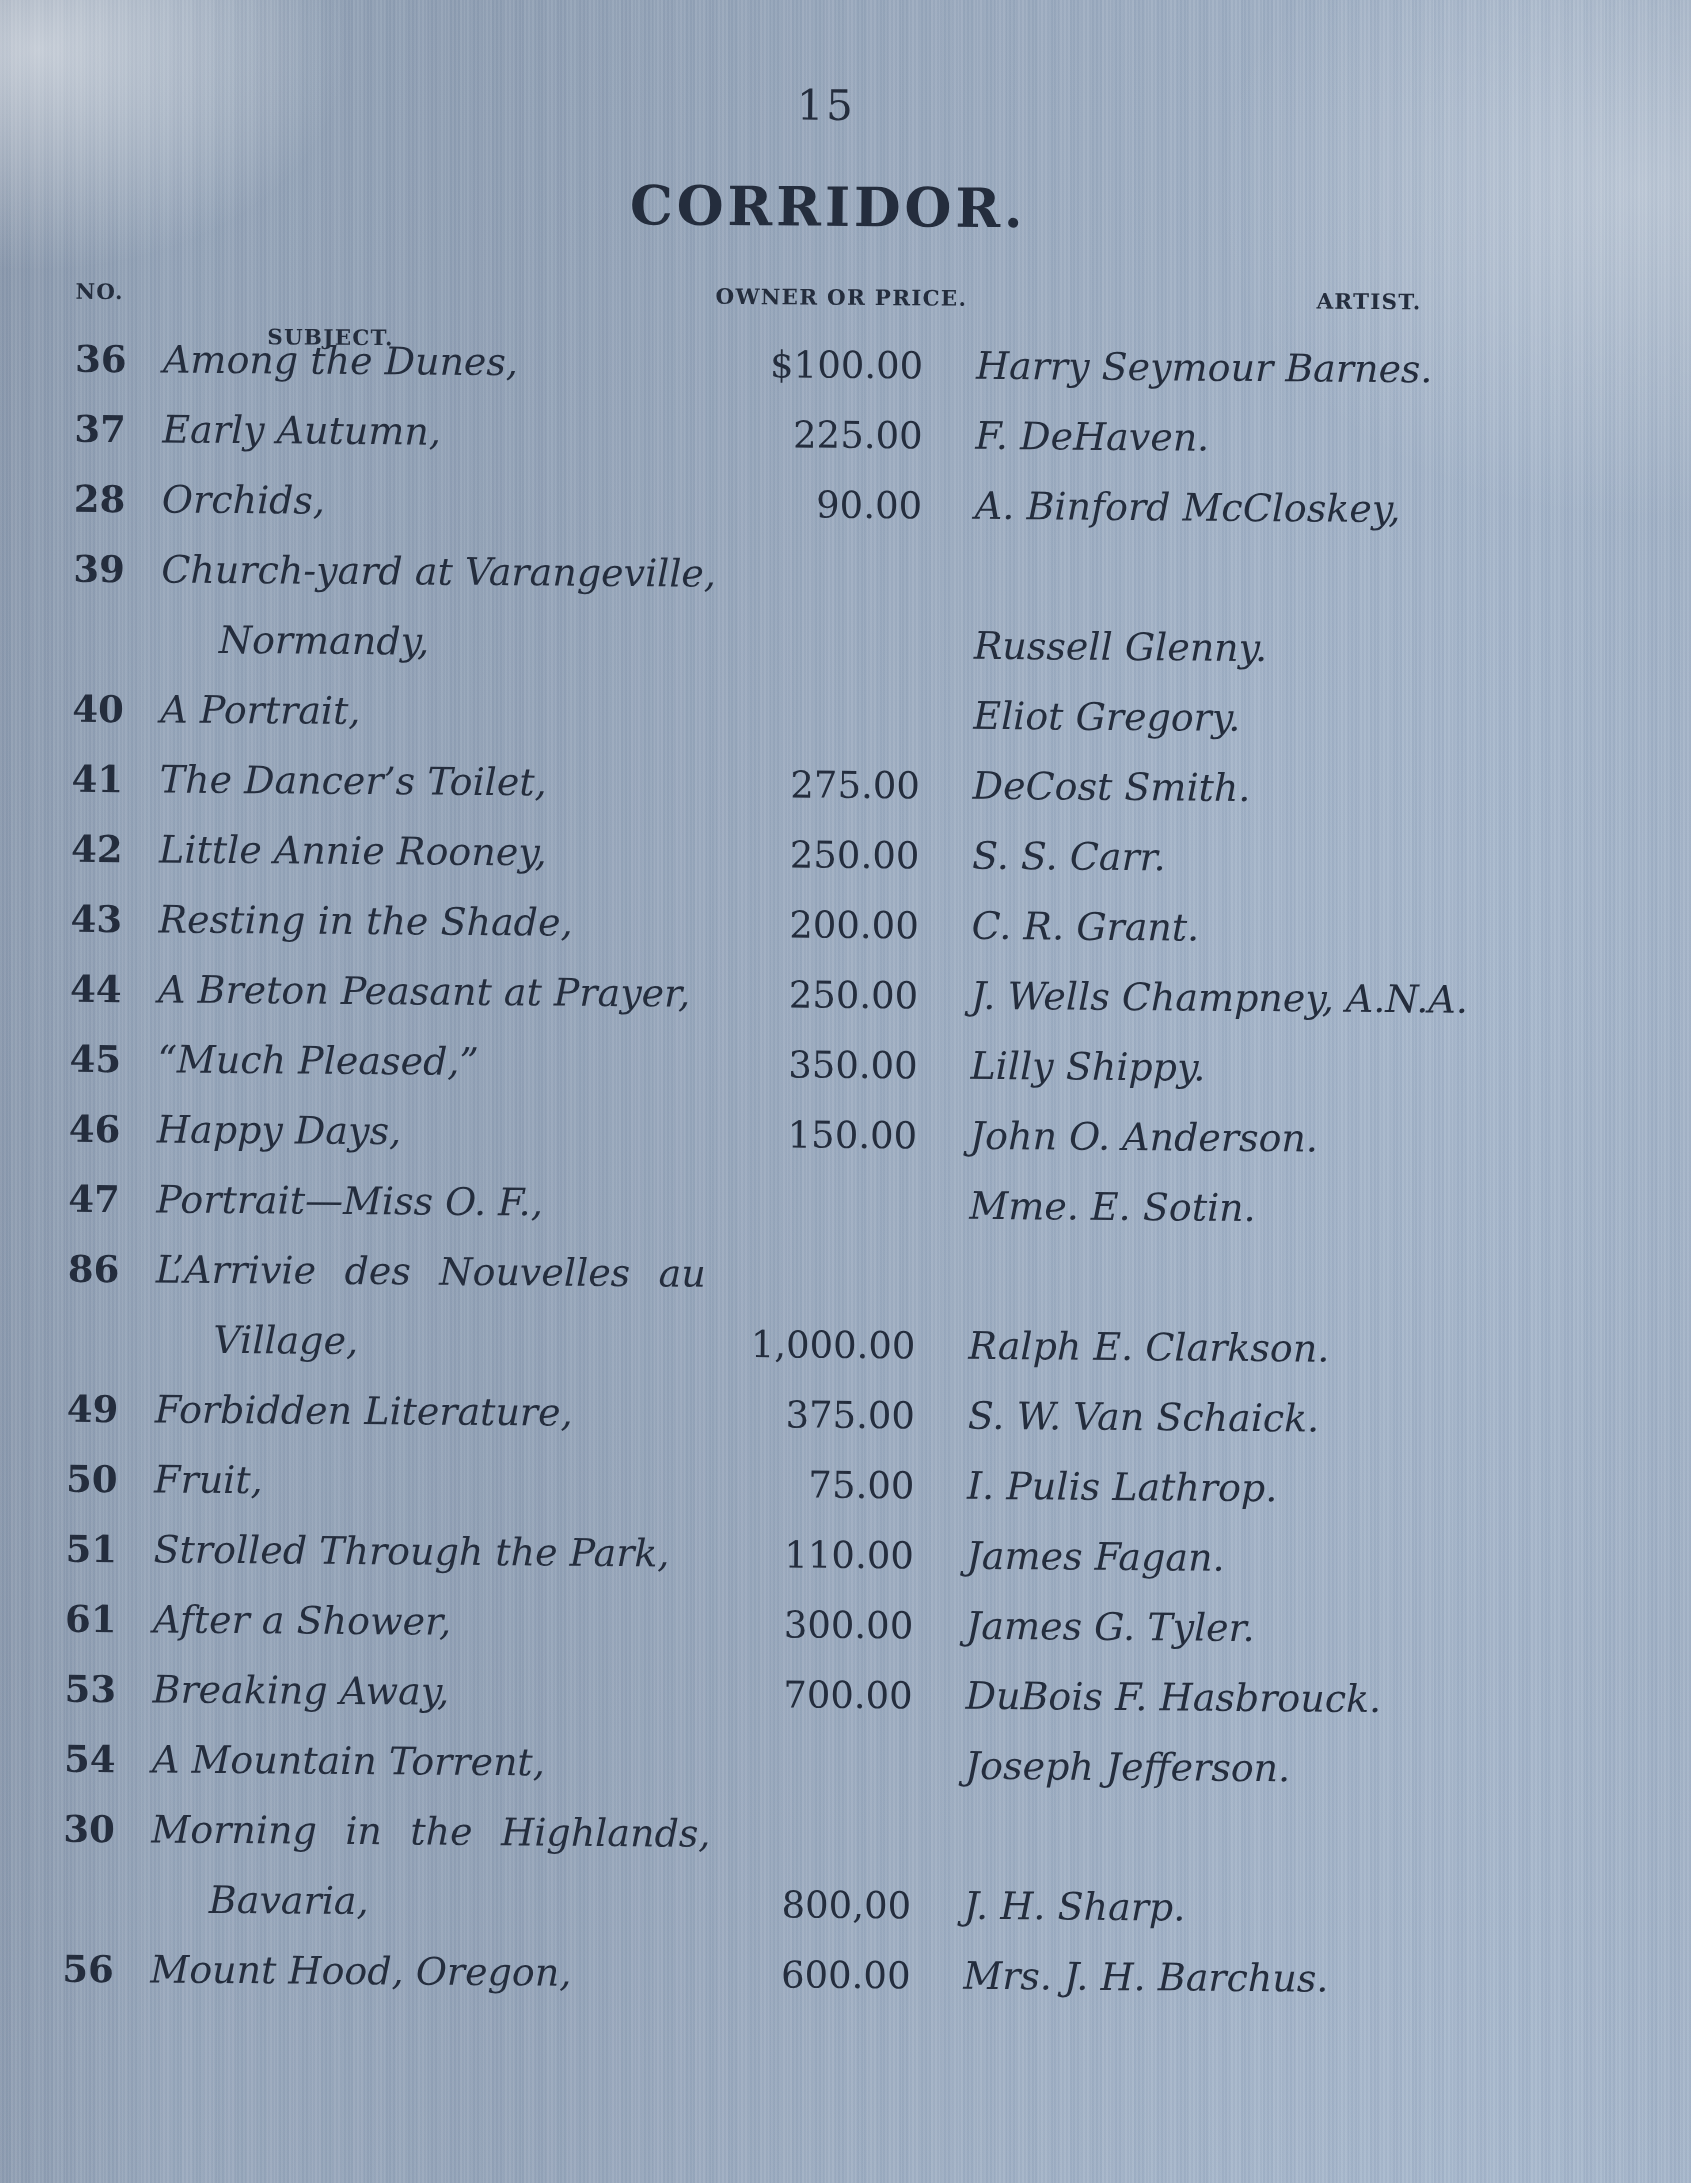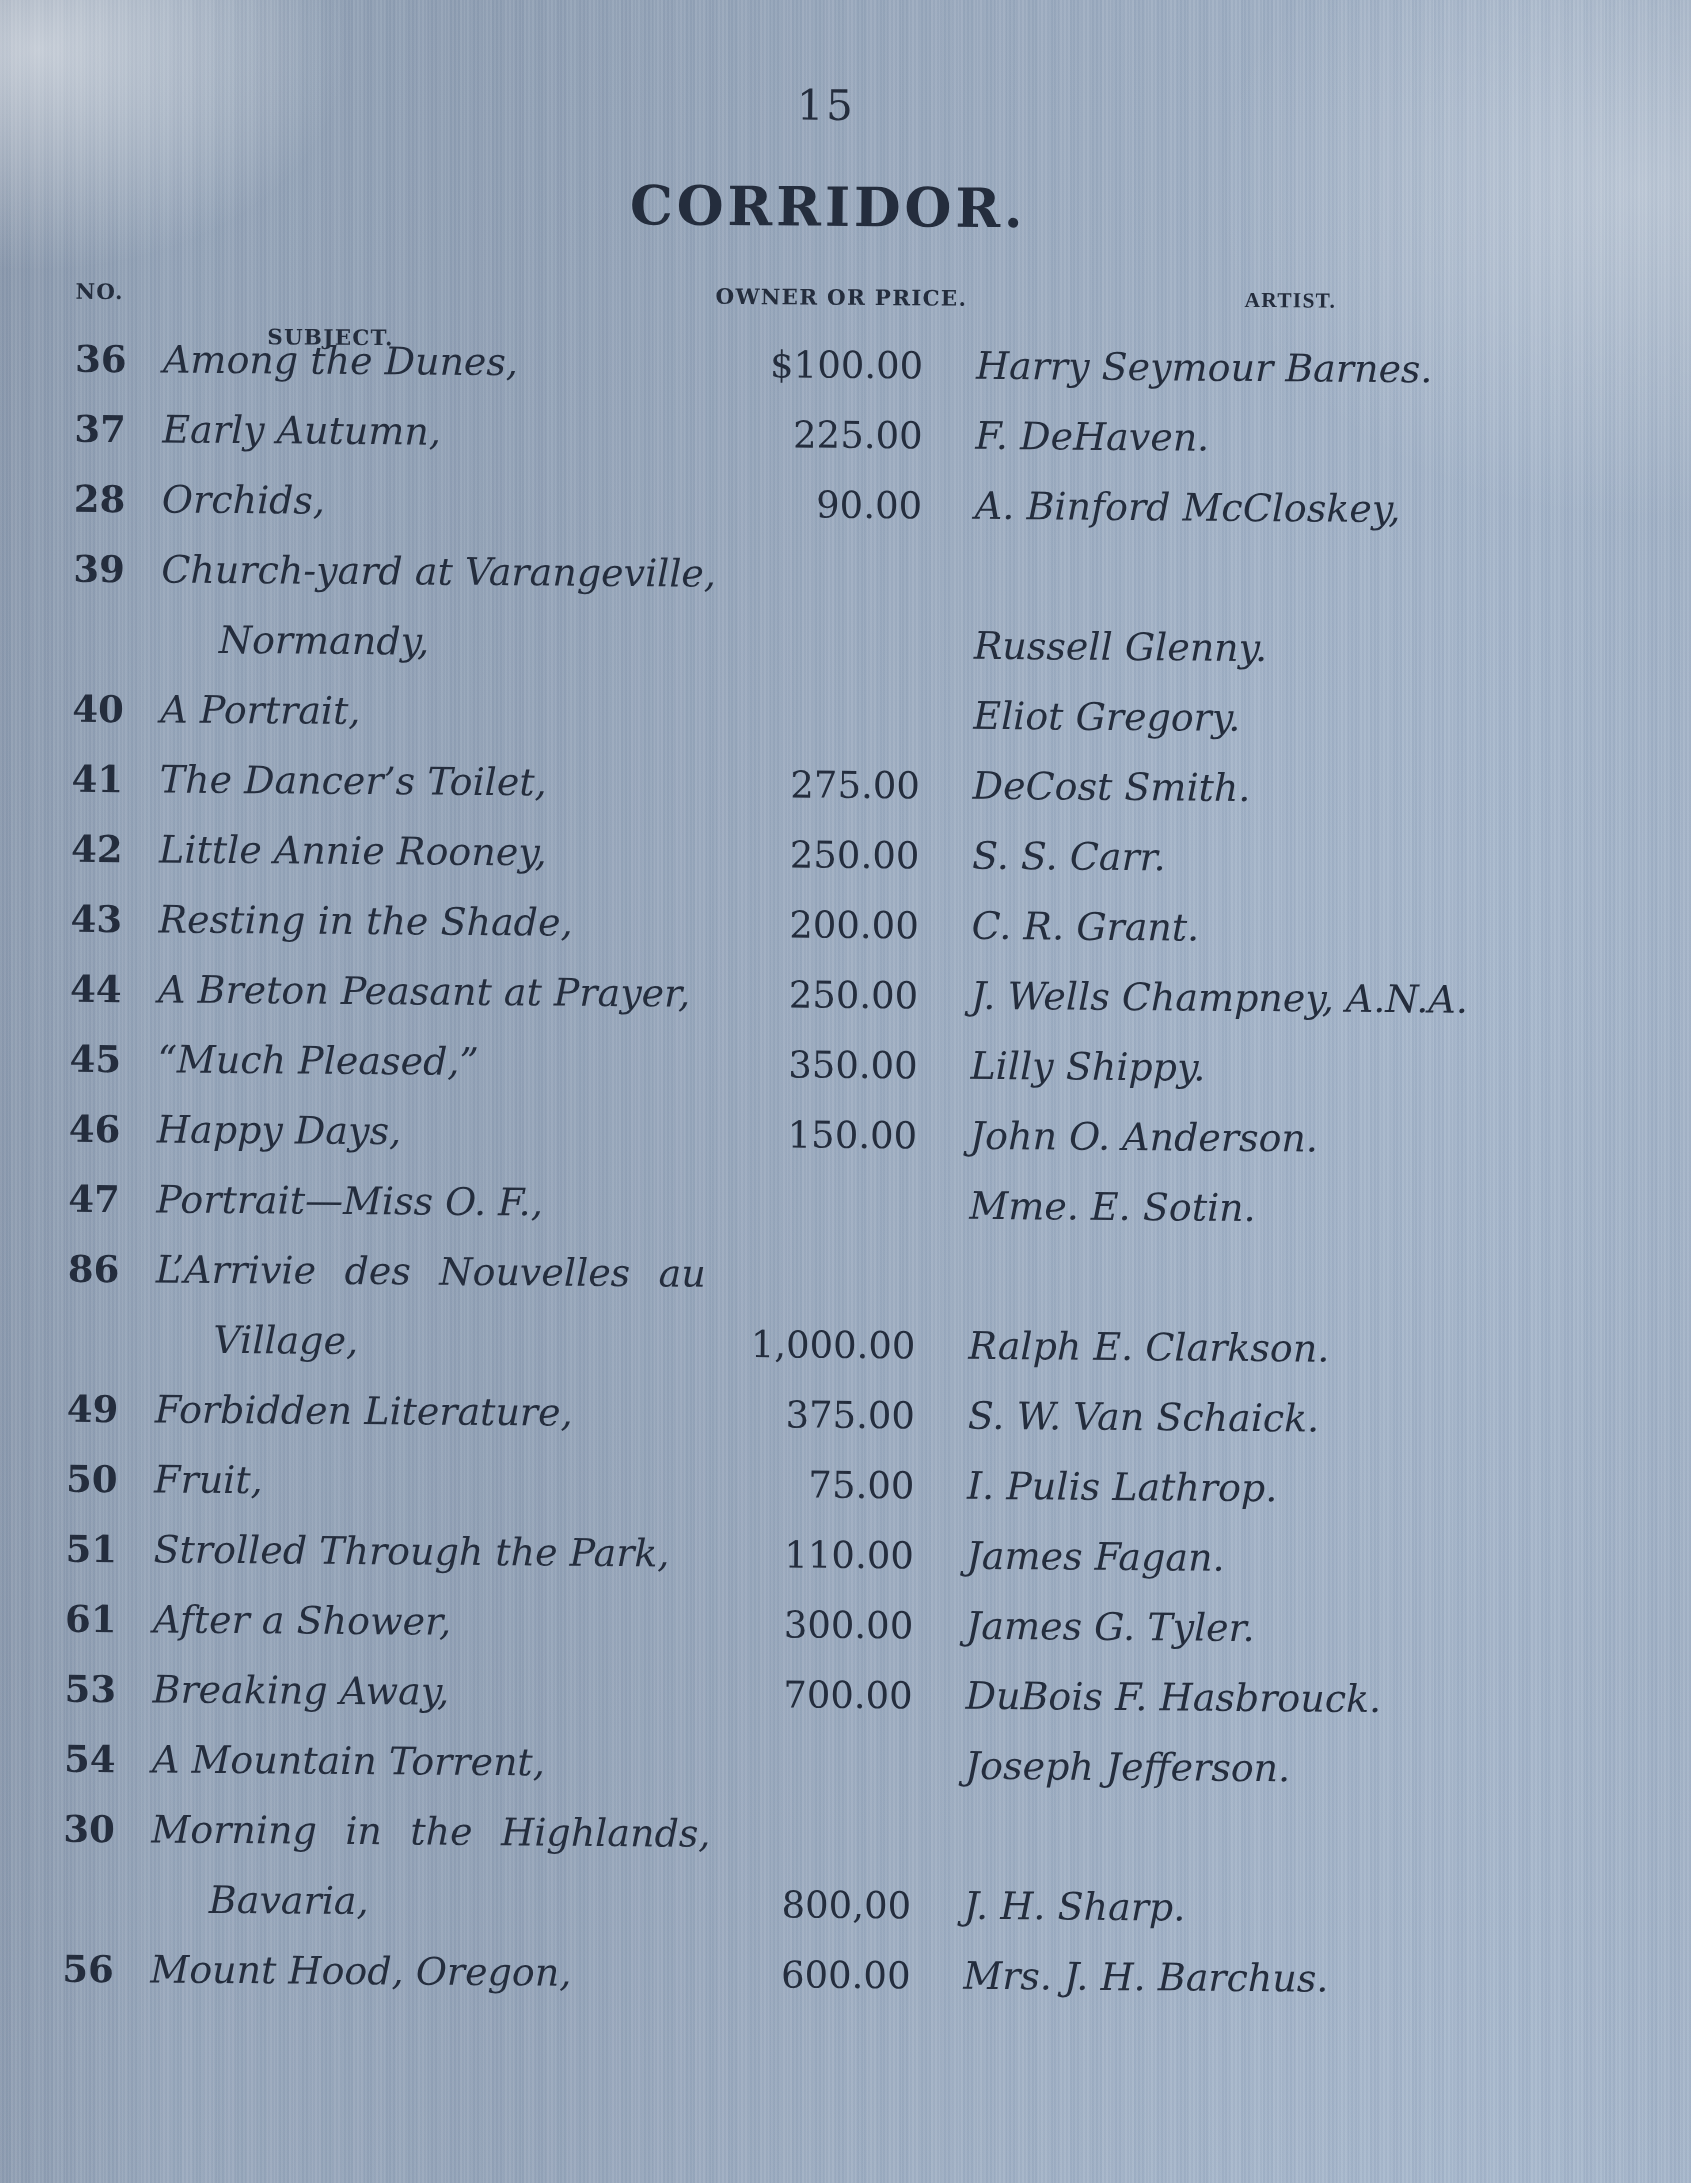--- a/index.html
+++ b/index.html
@@ -51,21 +51,21 @@
     top:285px; left:0; right:0;
     height:31.5px;
     font-size:21.4px;
     font-weight:bold;
     letter-spacing:1.3px;
   }
   .headers span{position:absolute; white-space:nowrap;}
   .h-no{left:71px;}
   .h-subject{left:263px;margin-top:44px;}
   .h-price{left:711px;}
-  .h-artist{left:1240px;font-family:Liberation Serif, serif;}
+  .h-artist{left:1312px;}
   .rows{
     position:absolute;
     top:330px; left:0; right:0;
   }
   .line{
     display:grid;
     grid-template-columns:88px 580px 184px 1fr;
     padding-left:71px;
     height:70px;
     align-items:center;

